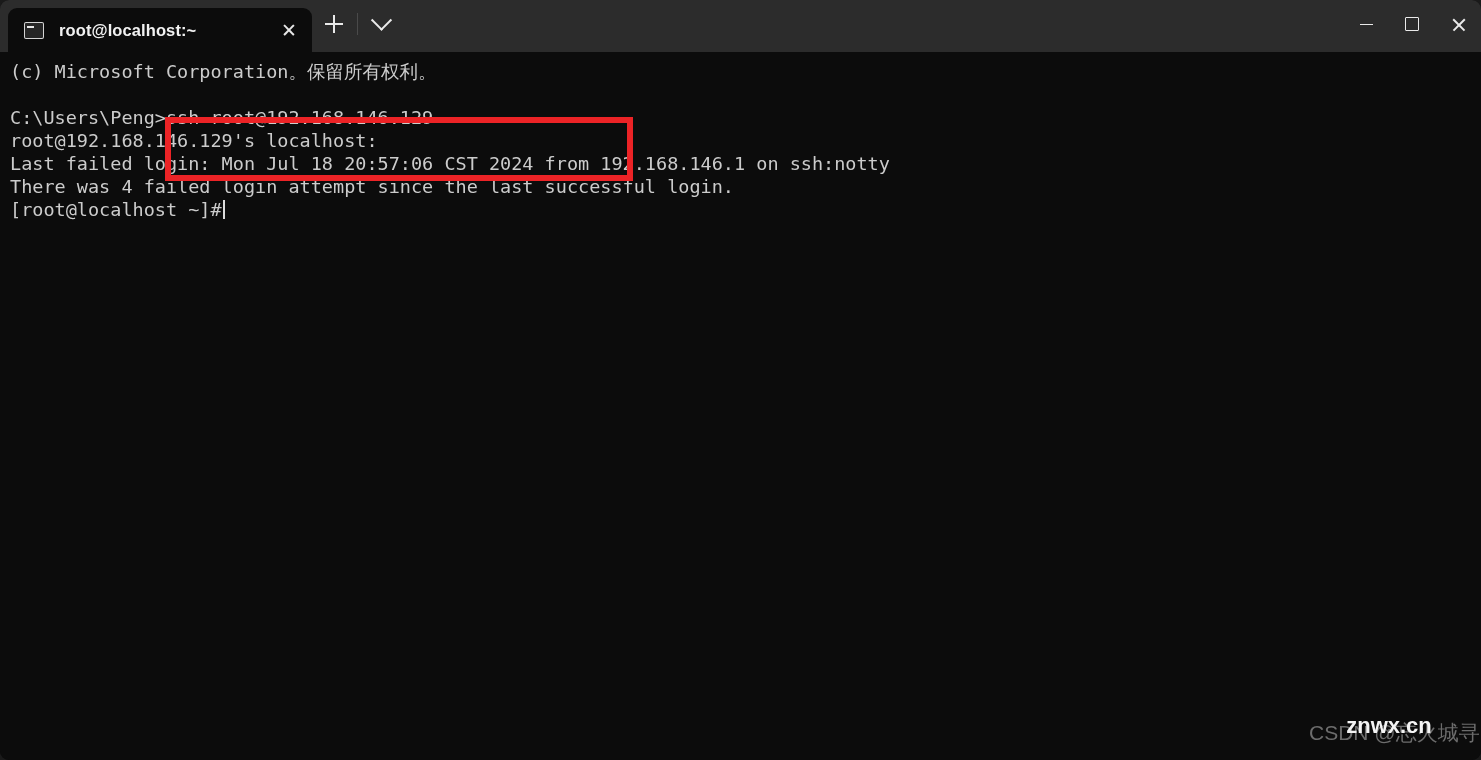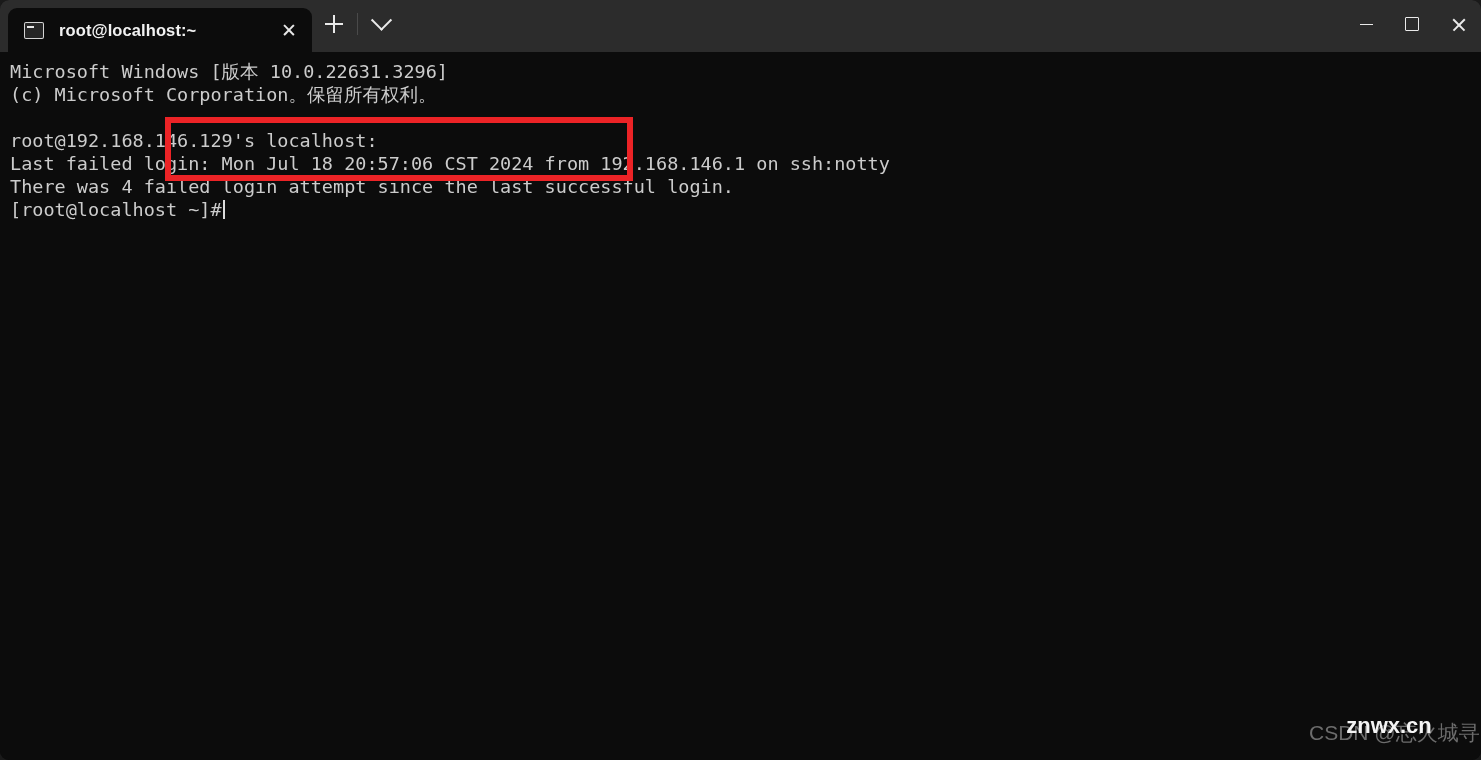--- a/index.html
+++ b/index.html
@@ -294,23 +294,23 @@
       <div class="wc">
         <span class="wc-max"></span>
       </div>
       <div class="wc">
         <span class="wc-close"></span>
       </div>
     </div>
   </div>
 
   <div id="terminal">
-    <div class="tline">Microsoft Windows [版本 10.0.22631.3296]</div>
     <div class="tline">(c) Microsoft Corporation。保留所有权利。</div>
     <div class="tline blank"></div>
+    <div class="tline">C:\Users\Peng&gt;ssh root@192.168.146.129</div>
     <div class="tline">root@192.168.146.129's localhost:</div>
     <div class="tline">Last failed login: Mon Jul 18 20:57:06 CST 2024 from 192.168.146.1 on ssh:notty</div>
     <div class="tline">There was 4 failed login attempt since the last successful login.</div>
     <div class="tline"><span>[root@localhost ~]#</span><span class="cursor"></span></div>
   </div>
 
   <div id="redbox" style="left: 165px; top: 117px; width: 468px; height: 64px; border-width: 6px; border-color: rgb(236, 35, 38);"></div>
 
   <div id="watermark">
     <div class="wm-back">CSDN @忘火城寻</div>

